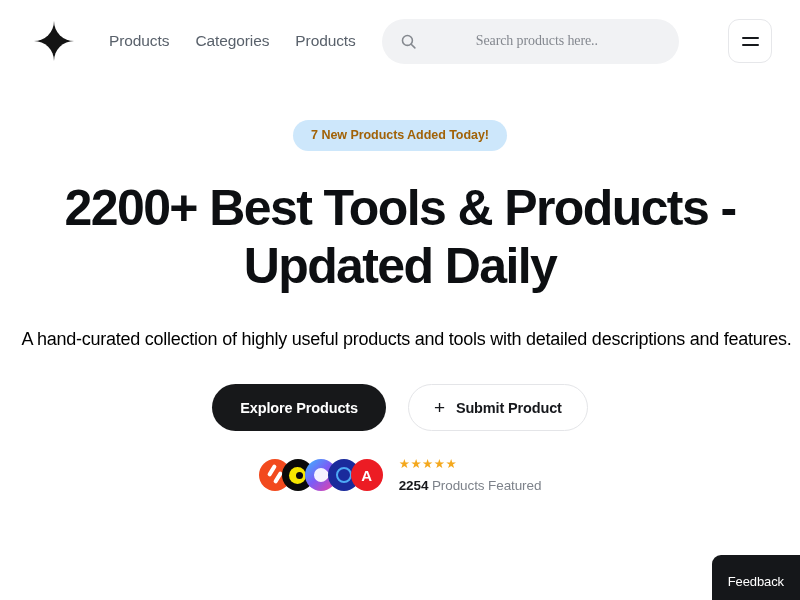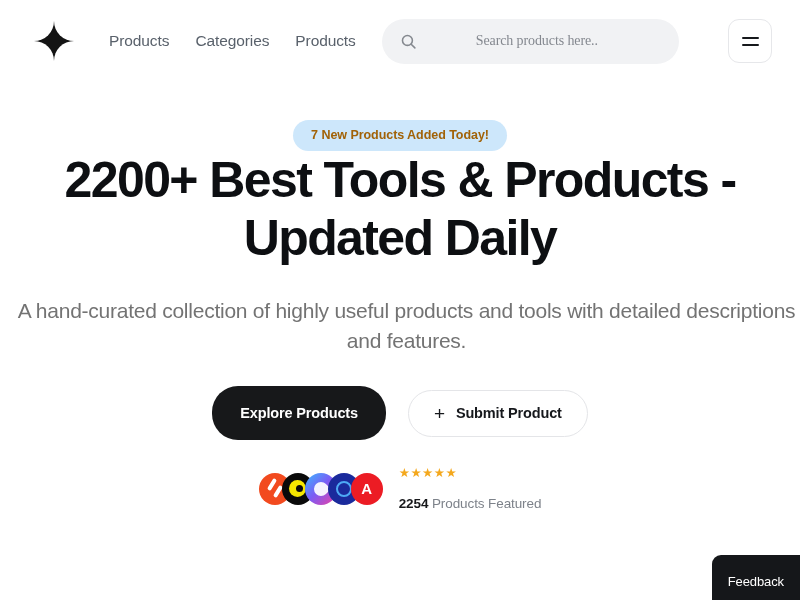--- a/index.html
+++ b/index.html
@@ -92,51 +92,52 @@
     background: #cde7fb;
     color: #a16207;
     font-size: 12.5px;
     font-weight: bold;
     letter-spacing: -0.05px;
     padding: 8px 18px 9px;
     border-radius: 18px;
   }
 
   .headline {
+    margin-top: 28px;
     font-size: 50px;
     line-height: 58px;
     font-weight: bold;
     color: #0d0f12;
     letter-spacing: -1.6px;
     padding: 0 46px;
   }
 
   .subtitle {
     margin-top: 29px;
-    font-size: 21px;
+    font-size: 18px;
     line-height: 30px;
-    color: #737373;
+    color: #000000;
     letter-spacing: -0.25px;
     margin-left: 13px;
   }
 
   .cta-row {
     margin-top: 30px;
     display: flex; justify-content: center; align-items: center;
     gap: 22px;
   }
   .btn-primary {
     background: #17181a;
     color: #ffffff;
     font-size: 14.5px;
     font-weight: bold;
     letter-spacing: -0.15px;
     border: 0;
     border-radius: 26px;
-    height: 54px;
+    height: 47px;
     padding: 0 28px;
     cursor: pointer;
     font-family: "Liberation Sans", sans-serif;
   }
   .btn-secondary {
     background: #ffffff;
     color: #16181c;
     font-size: 14.5px;
     font-weight: bold;
     letter-spacing: -0.15px;
@@ -211,21 +212,21 @@
     width: 7px; height: 7px; border-radius:50%; background:#0a0a0a; }
   .av3 { background: linear-gradient(135deg, #3ab8ff 0%, #7b5cf5 48%, #f03fa0 100%); }
   .av3 .drop { width: 14px; height: 14px; background: #fff; border-radius: 50% 0 50% 50%;
     transform: rotate(45deg); opacity: .92; }
   .av4 { background: #1a2a9c; }
   .av4 .ring { width: 16px; height: 16px; border-radius: 50%; border: 2.5px solid #4da9f5; }
   .av5 { background: #ec1c24; font-style: normal; }
 
   .rating { text-align: left; }
   .stars { color: #f4a81d; font-size: 12.5px; letter-spacing: 0.5px; line-height: 14px; }
-  .count-line { font-size: 13.5px; color: #7d828a; letter-spacing: -0.1px; margin-top: 16px; }
+  .count-line { font-size: 13.5px; color: #7d828a; letter-spacing: -0.1px; margin-top: 7px; }
   .count-line b { color: #17181b; font-weight: bold; }
 
   
   .feedback {
     position: absolute; right: 0; bottom: 0;
     background: #15171a;
     color: #fff;
     font-size: 13px;
     letter-spacing: -0.1px;
     padding: 19px 16px 11px;

